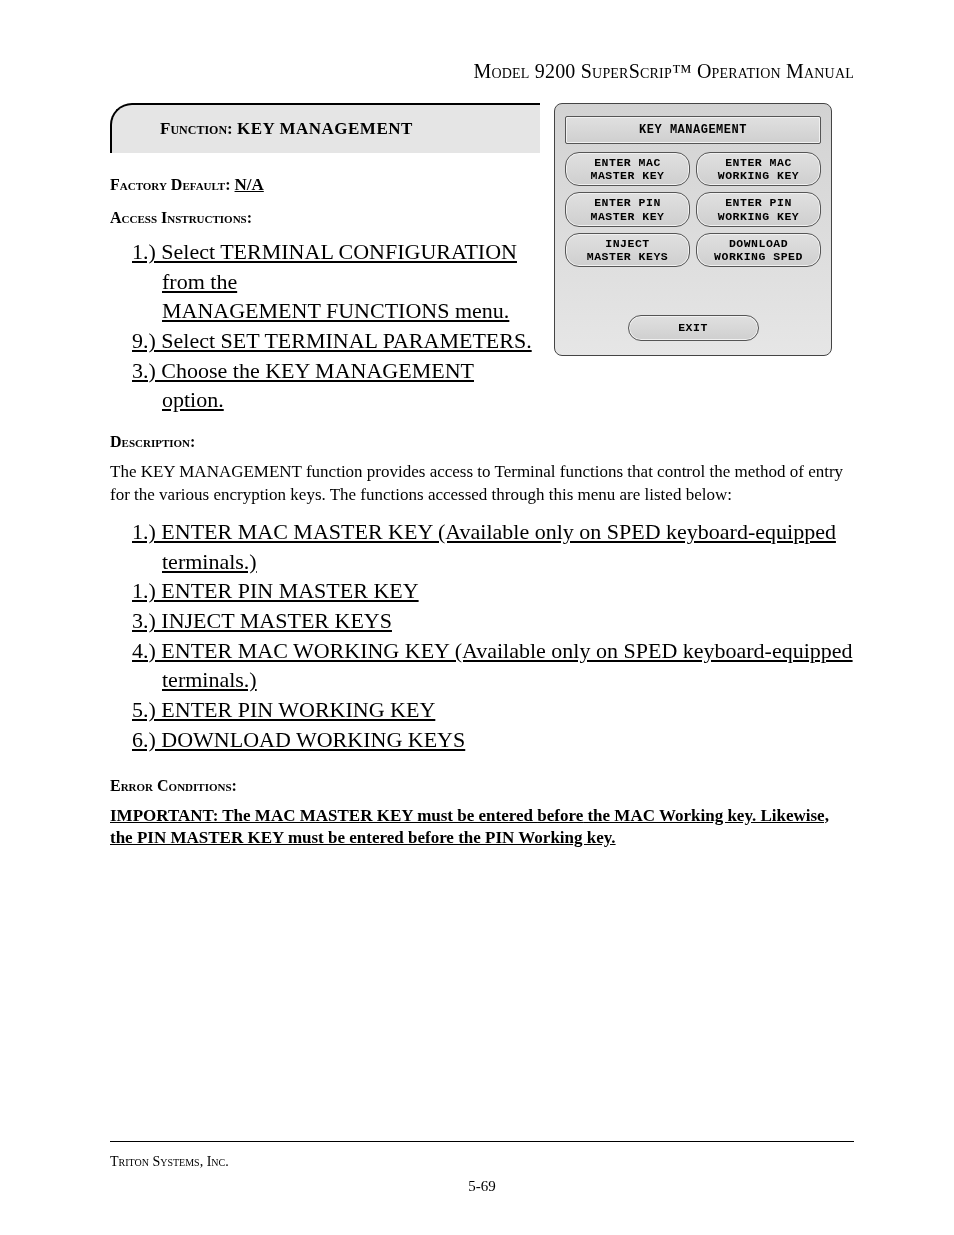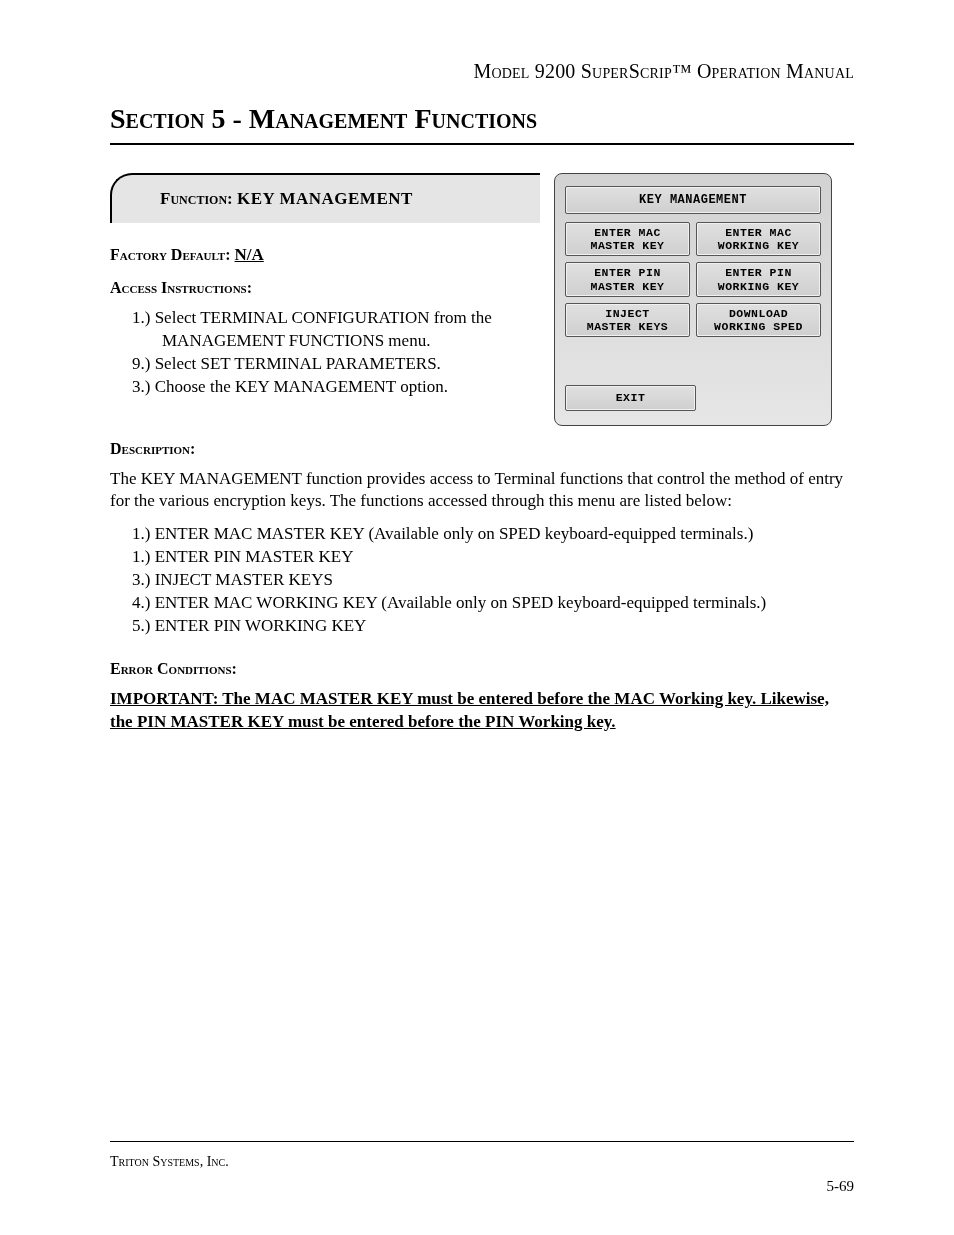--- a/index.html
+++ b/index.html
@@ -50,21 +50,21 @@
     padding: 14px 30px 14px 48px;
     position: relative;
     font-size: 17px;
     font-weight: bold;
   }
   .func-label { font-variant: small-caps; }
   .func-name { letter-spacing: 0.5px; }
 
   .label { font-variant: small-caps; font-weight: bold; font-size: 16px; margin: 14px 0 10px 0; }
   .value { font-size: 17px; }
-  .ol { margin: 6px 0 4px 0; padding-left: 22px; font-size: 17px; line-height: 1.35; }
+  .ol { margin: 6px 0 4px 0; padding-left: 22px; font-size: 22px; line-height: 1.35; text-decoration: underline; }
   .ol .li { text-indent: -30px; padding-left: 30px; margin: 0; }
   .body-text { font-size: 17px; line-height: 1.35; margin: 10px 0; }
   .bold { font-weight: bold; text-decoration: underline; }
   .underline { text-decoration: underline; }
 
   .screen {
     background: linear-gradient(#d2d2d2,#e6e6e6);
     border: 1px solid #444;
     border-radius: 8px;
     padding: 12px 10px 14px 10px;
@@ -87,54 +87,53 @@
   }
   .btn-grid {
     display: grid;
     grid-template-columns: 1fr 1fr;
     gap: 6px;
     margin-bottom: 6px;
   }
   .btn {
     background: linear-gradient(#e0e0e0,#cfcfcf);
     border: 1px solid #555;
-    border-radius: 2px;
+    border-radius: 14px;
     text-align: center;
     padding: 3px 2px;
     line-height: 1.15;
     box-shadow: inset 0 0 0 1px #f1f1f1;
     white-space: pre;
     font-size: 11.5px;
   }
-  .exit-row { display: flex; justify-content: flex-start; margin-top: 48px; }
+  .exit-row { display: flex; justify-content: center; margin-top: 48px; }
   .exit-row .btn { width: calc(50% - 3px); padding: 5px 2px; }
 
   .desc-section { margin-top: 10px; }
   .error-section { margin-top: 22px; }
 
   .footer {
     position: absolute;
     bottom: 40px;
     left: 110px;
     right: 100px;
     border-top: 1px solid #000;
     padding-top: 12px;
     font-size: 14px;
   }
   .footer-right { text-align: left; font-variant: small-caps; }
-  .footer-center { text-align: right; font-size: 15px; margin-top: 8px; }
+  .footer-center { text-align: center; font-size: 15px; margin-top: 8px; }
 </style>
 </head>
 <body>
 
 <div class="page">
 
   <div class="header-right">Model 9200 SuperScrip™ Operation Manual</div>
 
-  <div class="section-title">Section 5 - Management Functions</div>
 
   <div class="content-row">
     <div class="left-col">
 
       <div class="func-box-wrap">
         <div class="func-box">
           <span class="func-label">Function:  </span><span class="func-name">KEY MANAGEMENT</span>
         </div>
       </div>
 
@@ -178,20 +177,21 @@
 
   <div class="desc-section">
     <div class="label">Description:</div>
     <div class="body-text">The KEY MANAGEMENT function provides access to Terminal functions that control the method of entry for the various encryption keys. The functions accessed through this menu are listed below:</div>
     <div class="ol">
       <p class="li">1.) ENTER MAC MASTER KEY  (Available only on SPED keyboard-equipped terminals.)</p>
       <p class="li">1.) ENTER PIN MASTER KEY</p>
       <p class="li">3.) INJECT MASTER KEYS</p>
       <p class="li">4.) ENTER MAC WORKING KEY (Available only on SPED keyboard-equipped terminals.)</p>
       <p class="li">5.) ENTER PIN WORKING  KEY</p>
+      <p class="li">6.) DOWNLOAD WORKING KEYS</p>
     </div>
   </div>
 
   <div class="error-section">
     <div class="label">Error Conditions:</div>
     <div class="body-text bold">
       <span>IMPORTANT: The MAC MASTER KEY must be entered </span><span class="underline">before</span><span> the MAC Working key. Likewise, the PIN MASTER KEY must be entered </span><span class="underline">before</span><span> the PIN Working key.</span>
     </div>
   </div>
 

